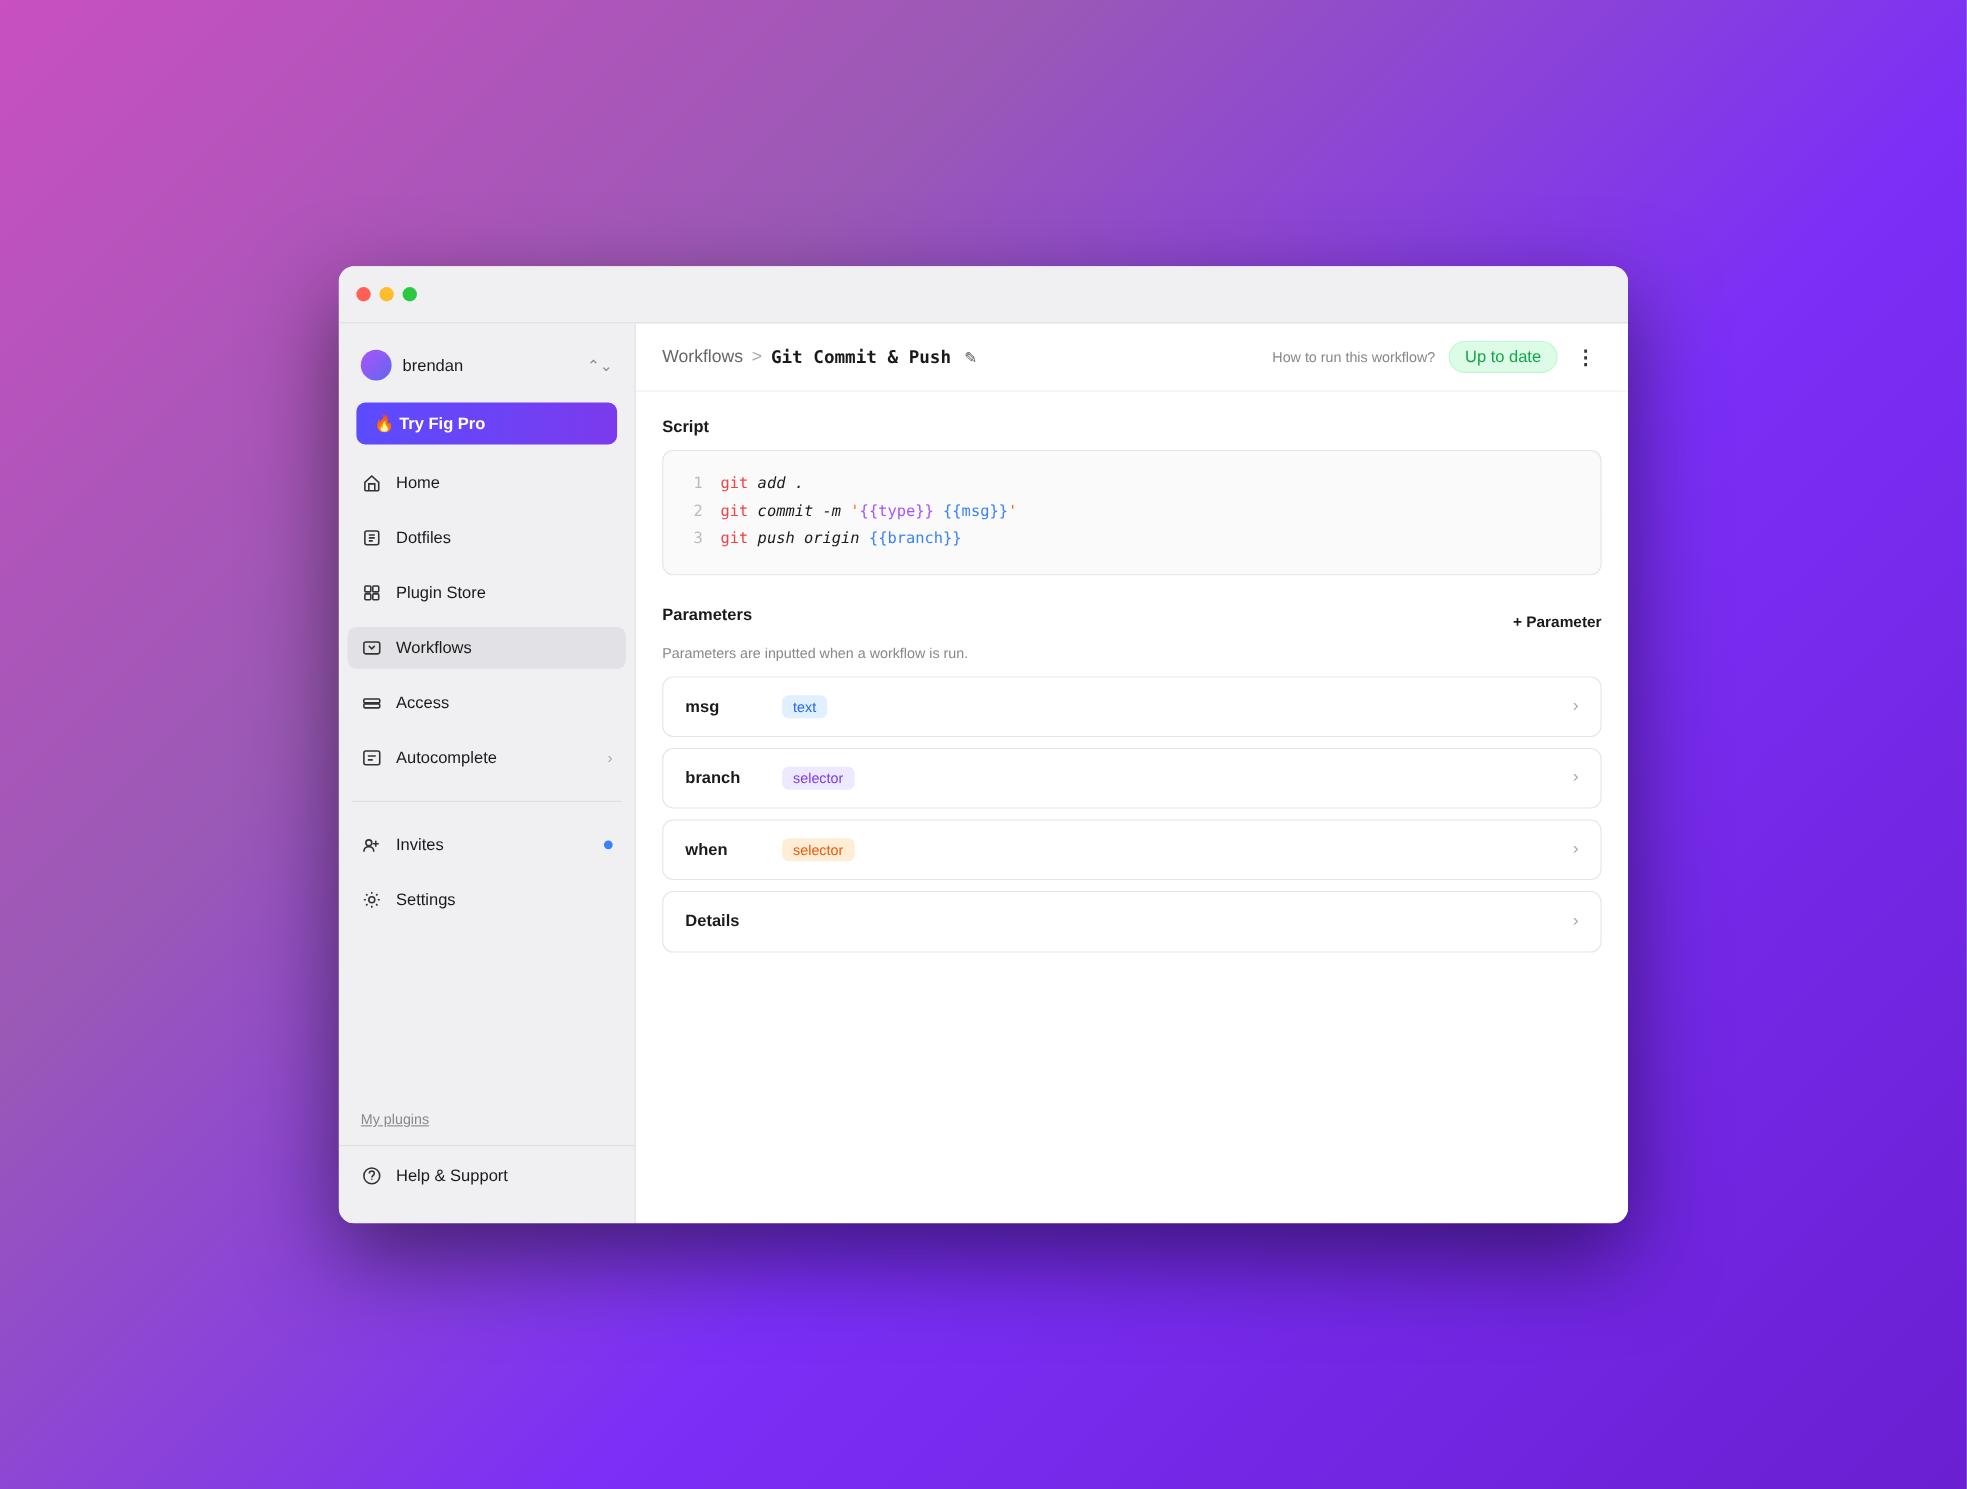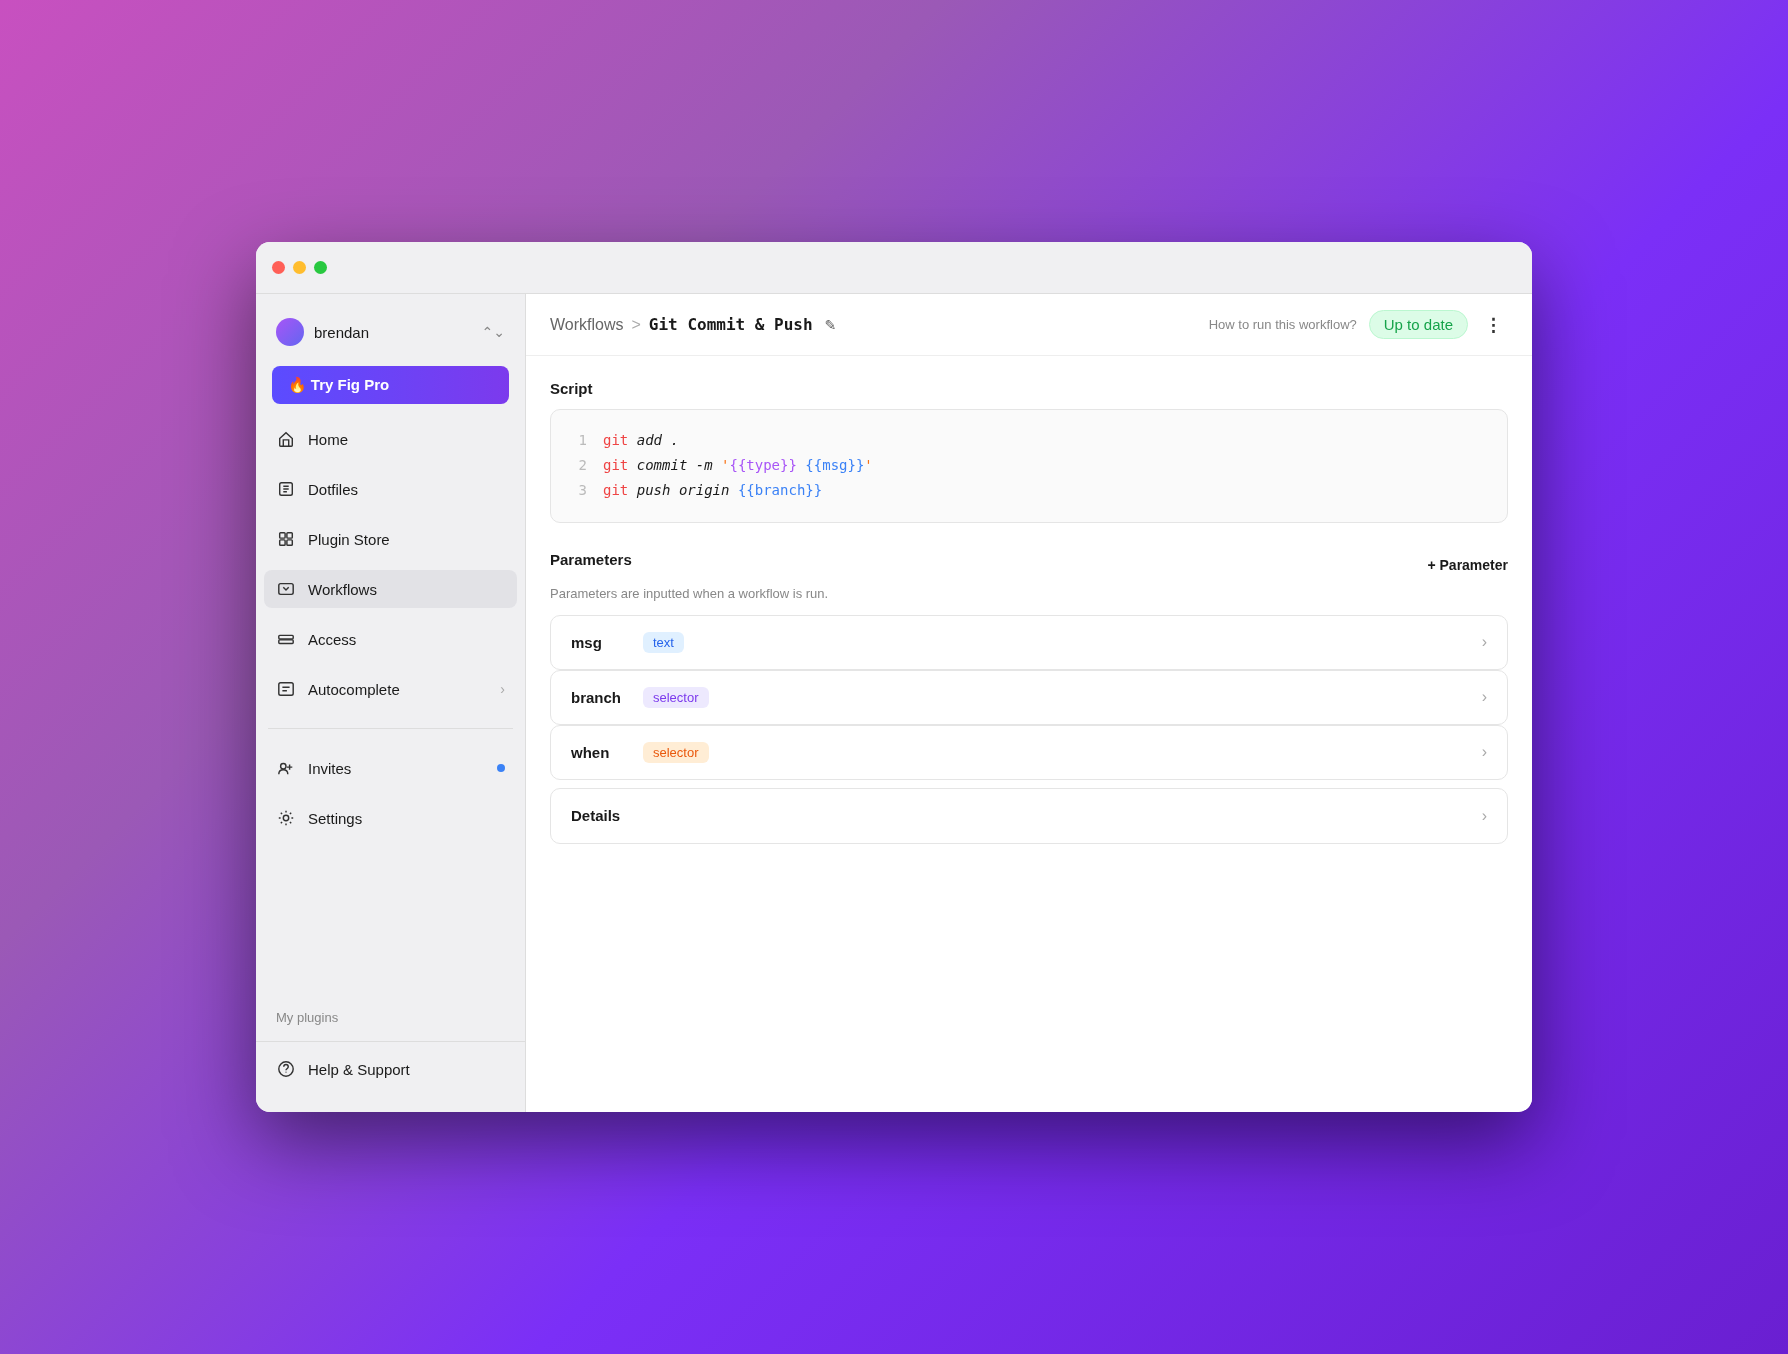--- a/index.html
+++ b/index.html
@@ -7,21 +7,21 @@
     body {
       background: linear-gradient(135deg, #c850c0 0%, #9b59b6 30%, #7b2ff7 60%, #6a1fd1 100%);
       display: flex;
       align-items: center;
       justify-content: center;
       min-height: 100vh;
       font-family: -apple-system, BlinkMacSystemFont, 'Segoe UI', sans-serif;
     }
 
     .window {
-      width: 1276px;
+      width: 1172px;
       height: 870px;
       background: #f5f5f7;
       border-radius: 14px;
       box-shadow: 0 30px 80px rgba(0,0,0,0.5);
       overflow: hidden;
       display: flex;
       flex-direction: column;
     }
 
     
@@ -156,20 +156,21 @@
       background: #3b82f6;
       border-radius: 50%;
       margin-left: auto;
     }
 
     .my-plugins-label {
       padding: 8px 20px;
       font-size: 13px;
       color: #888;
       margin-top: 24px;
+      text-decoration: underline;
     }
 
     .sidebar-bottom {
       padding: 8px 8px;
       border-top: 1px solid #ddd;
       margin-top: 8px;
     }
 
     
     .content {
@@ -315,21 +316,22 @@
       color: #888;
       margin-bottom: 14px;
     }
 
     .param-row {
       border: 1px solid #e5e5e5;
       border-radius: 10px;
       padding: 16px 20px;
       display: flex;
       align-items: center;
-      gap: 12px;
+      gap: 28px;
+      margin-bottom: 10px;
       cursor: pointer;
     }
 
     .param-name {
       font-size: 15px;
       font-weight: 600;
       color: #1a1a1a;
       min-width: 60px;
     }
 

